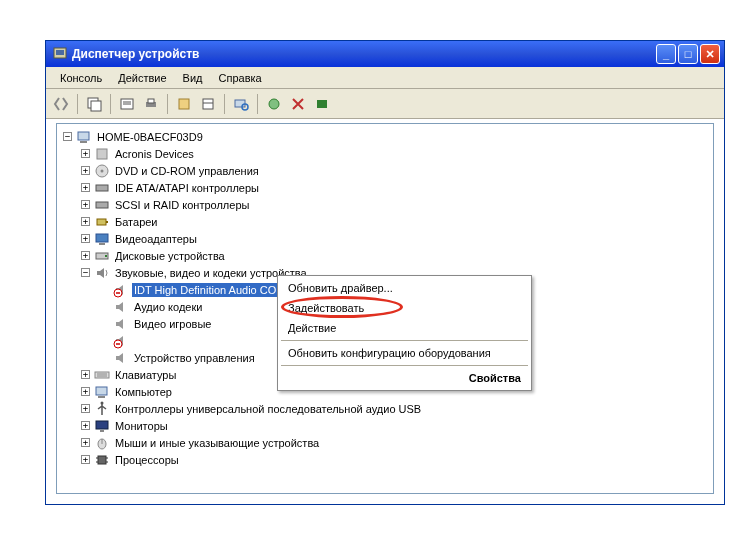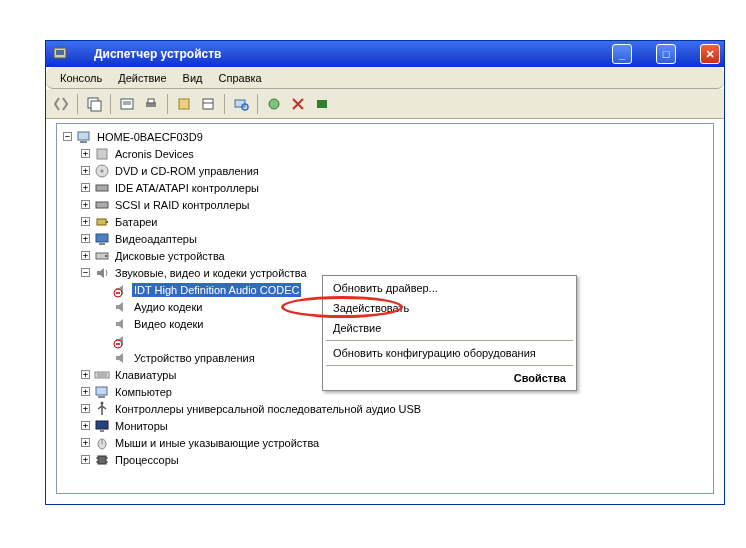--- a/index.html
+++ b/index.html
@@ -23,21 +23,20 @@
   }
   .titlebar {
     height: 26px;
     background: linear-gradient(to bottom, #3a6ef7 0%, #2851d8 50%, #0831d9 100%);
     display: flex;
     align-items: center;
     padding: 0 4px 0 6px;
     color: #fff;
     font-weight: bold;
     font-size: 12px;
-    gap: 22px;
   }
   .titlebar-icon {
     width: 16px;
     height: 16px;
     margin-right: 4px;
     display: inline-block;
   }
   .titlebar-text { flex: 1; }
   .win-btn {
     width: 20px;
@@ -55,21 +54,20 @@
   }
   .min-btn, .max-btn { background: linear-gradient(to bottom, #5a8df7, #2f5fe0); }
   .close-btn { background: linear-gradient(to bottom, #f06040, #d03010); }
   .menubar {
     height: 22px;
     background: #ece9d8;
     border-bottom: 1px solid #aca899;
     display: flex;
     align-items: center;
     padding-left: 6px;
-    border-radius: 7px;
   }
   .menu-item { padding: 3px 8px; cursor: default; }
   .toolbar {
     height: 30px;
     background: #ece9d8;
     border-bottom: 1px solid #aca899;
     display: flex;
     align-items: center;
     padding-left: 4px;
     gap: 2px;
@@ -134,21 +132,20 @@
   .ctx-menu {
     position: absolute;
     left: 277px;
     top: 275px;
     width: 255px;
     background: #fff;
     border: 1px solid #888;
     box-shadow: 2px 2px 3px rgba(0,0,0,0.3);
     z-index: 10;
     padding: 2px;
-    margin-left: 45px;
   }
   .ctx-item {
     padding: 4px 8px;
     cursor: default;
   }
   .ctx-sep {
     height: 1px;
     background: #aca899;
     margin: 2px 1px;
   }
@@ -359,21 +356,21 @@
             </svg></span>
           <span class="node-label">Аудио кодеки</span>
         </div>
         <div class="tree-row">
           <span class="indent"></span>
           <span class="indent"></span>
           <span class="indent"></span>
           <span class="node-icon"><svg width="16" height="16">
               <path d="M3 6 L6 6 L10 3 L10 13 L6 10 L3 10 Z" fill="#999"></path>
             </svg></span>
-          <span class="node-label">Видео кодеки</span>
+          <span class="node-label">Видео игровые</span>
         </div>
         <div class="tree-row">
           <span class="indent"></span>
           <span class="indent"></span>
           <span class="indent"></span>
           <span class="node-icon"><svg width="16" height="16">
               <path d="M3 6 L6 6 L10 3 L10 13 L6 10 L3 10 Z" fill="#999"></path>
               <circle cx="5" cy="11" r="4" fill="#fff" stroke="#c00"></circle>
               <line x1="3" y1="11" x2="7" y2="11" stroke="#c00" stroke-width="1.5"></line>
             </svg></span>

